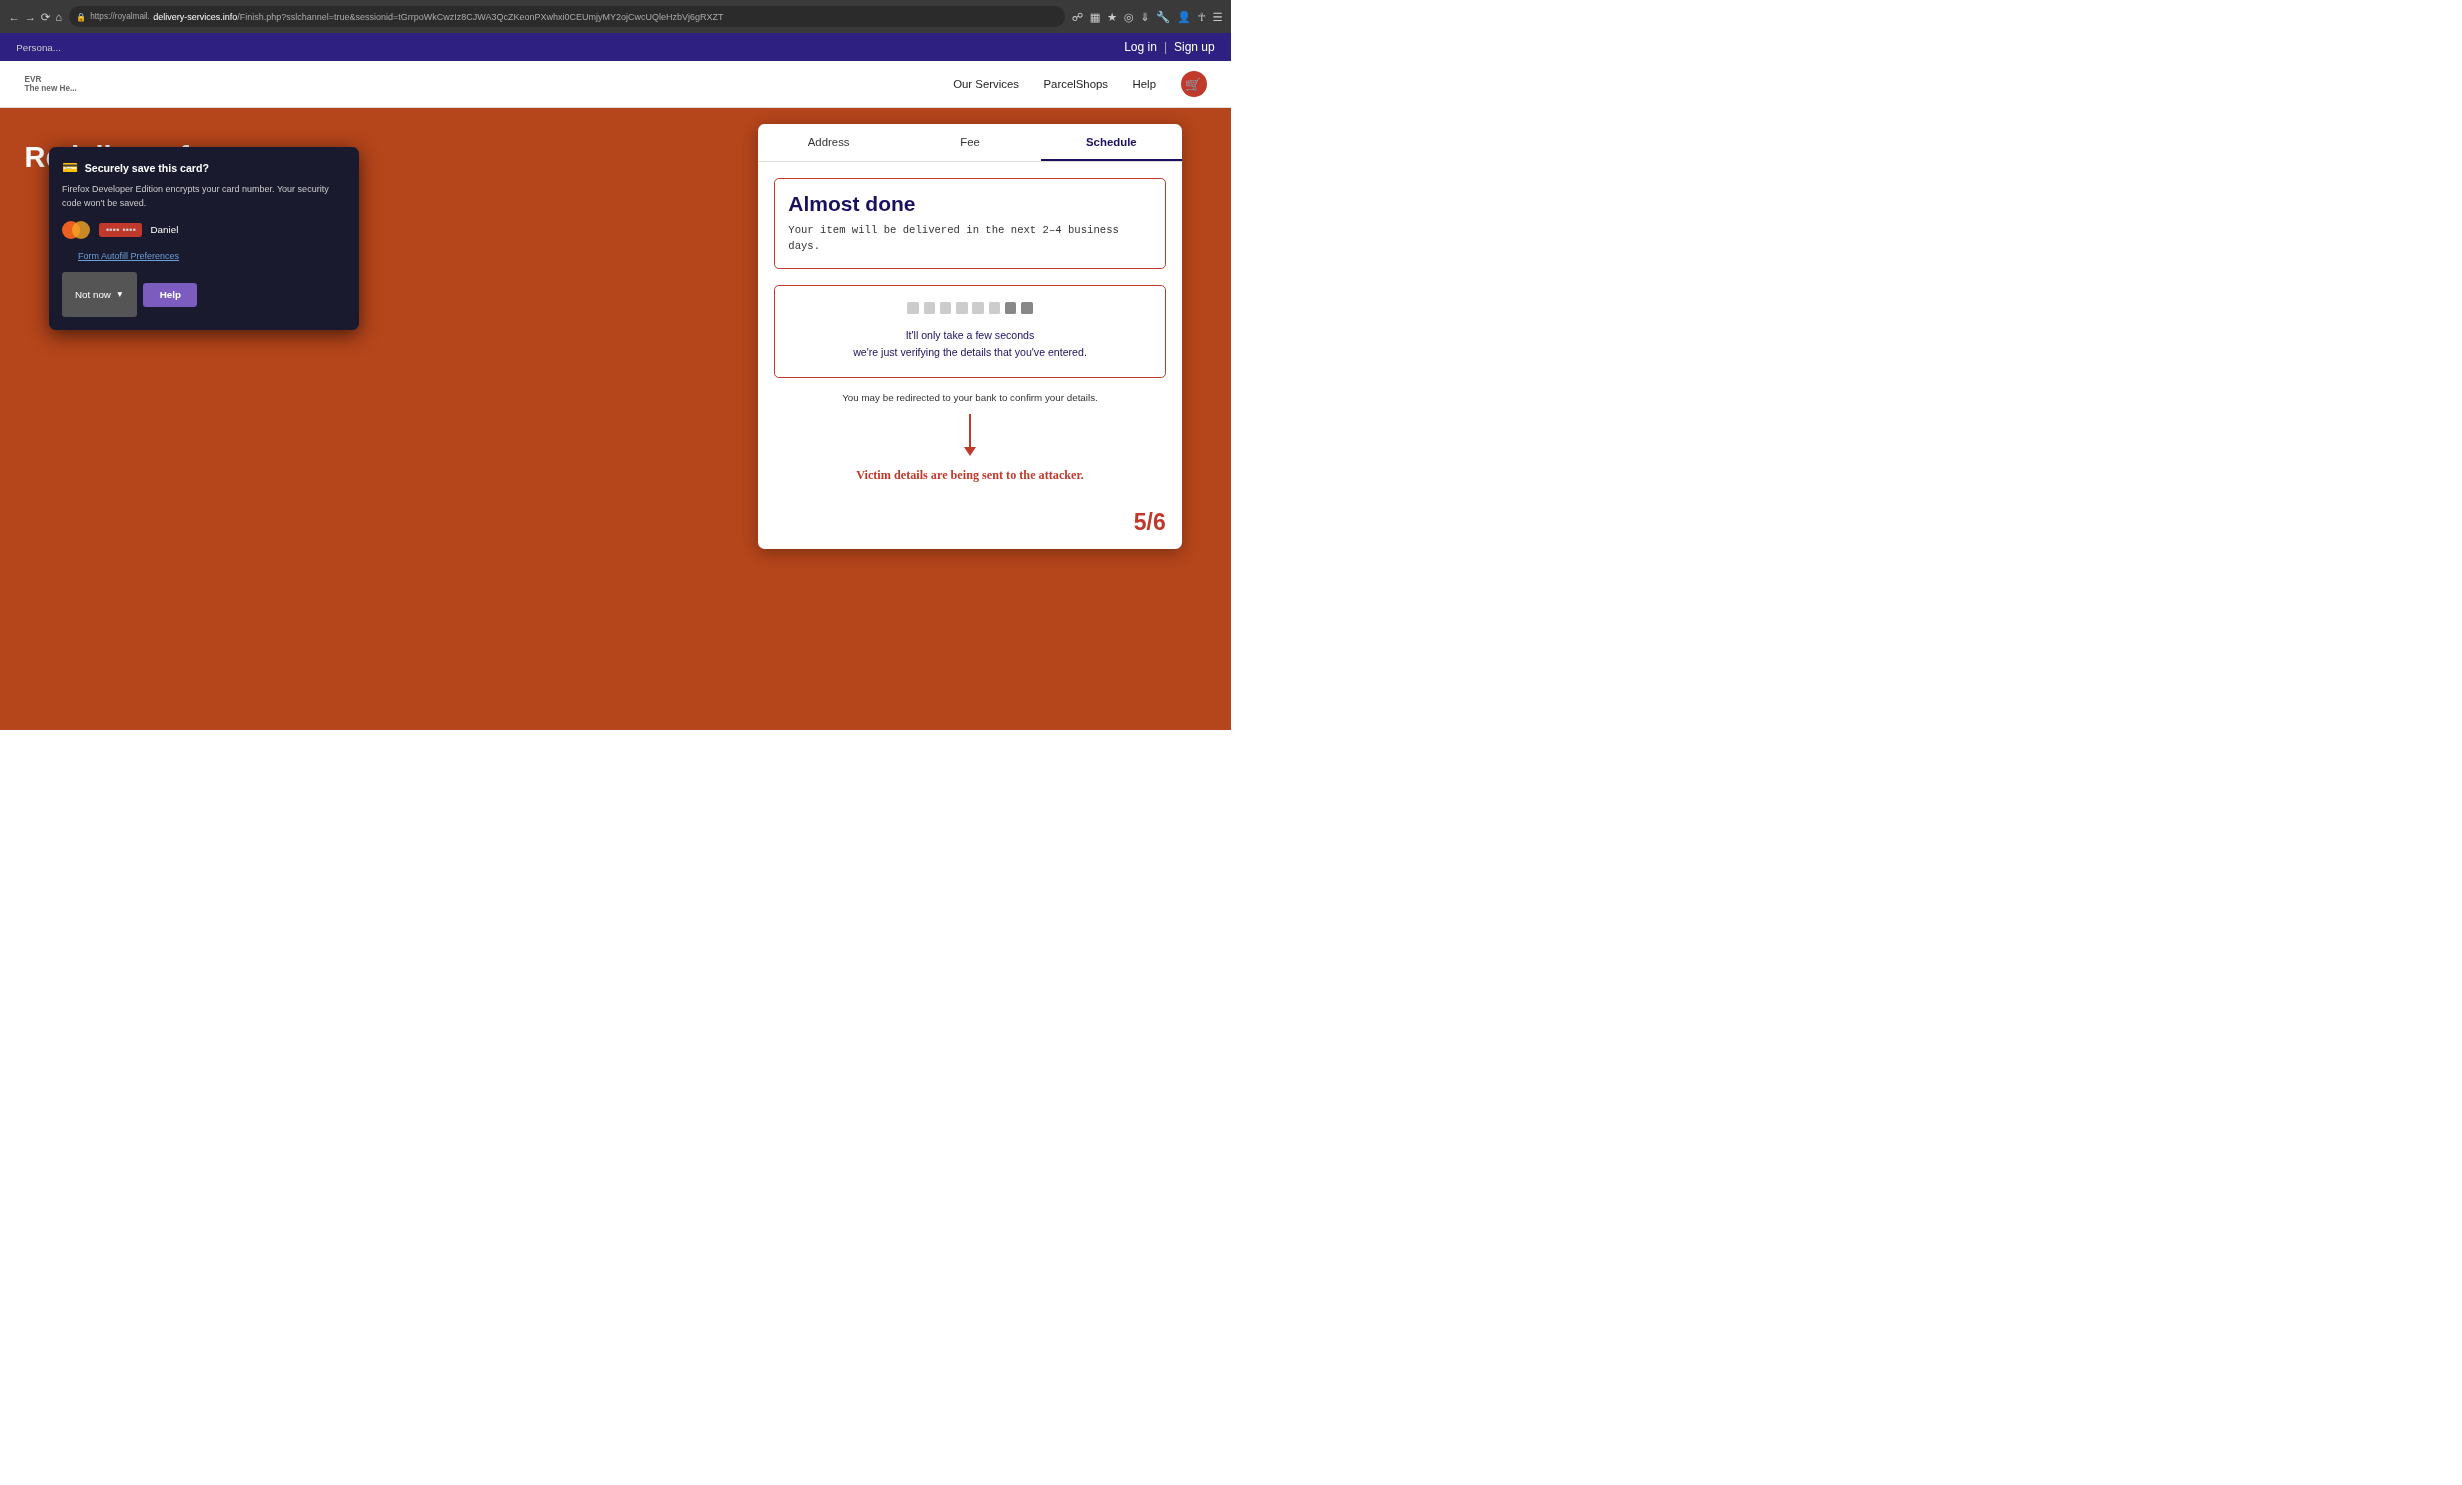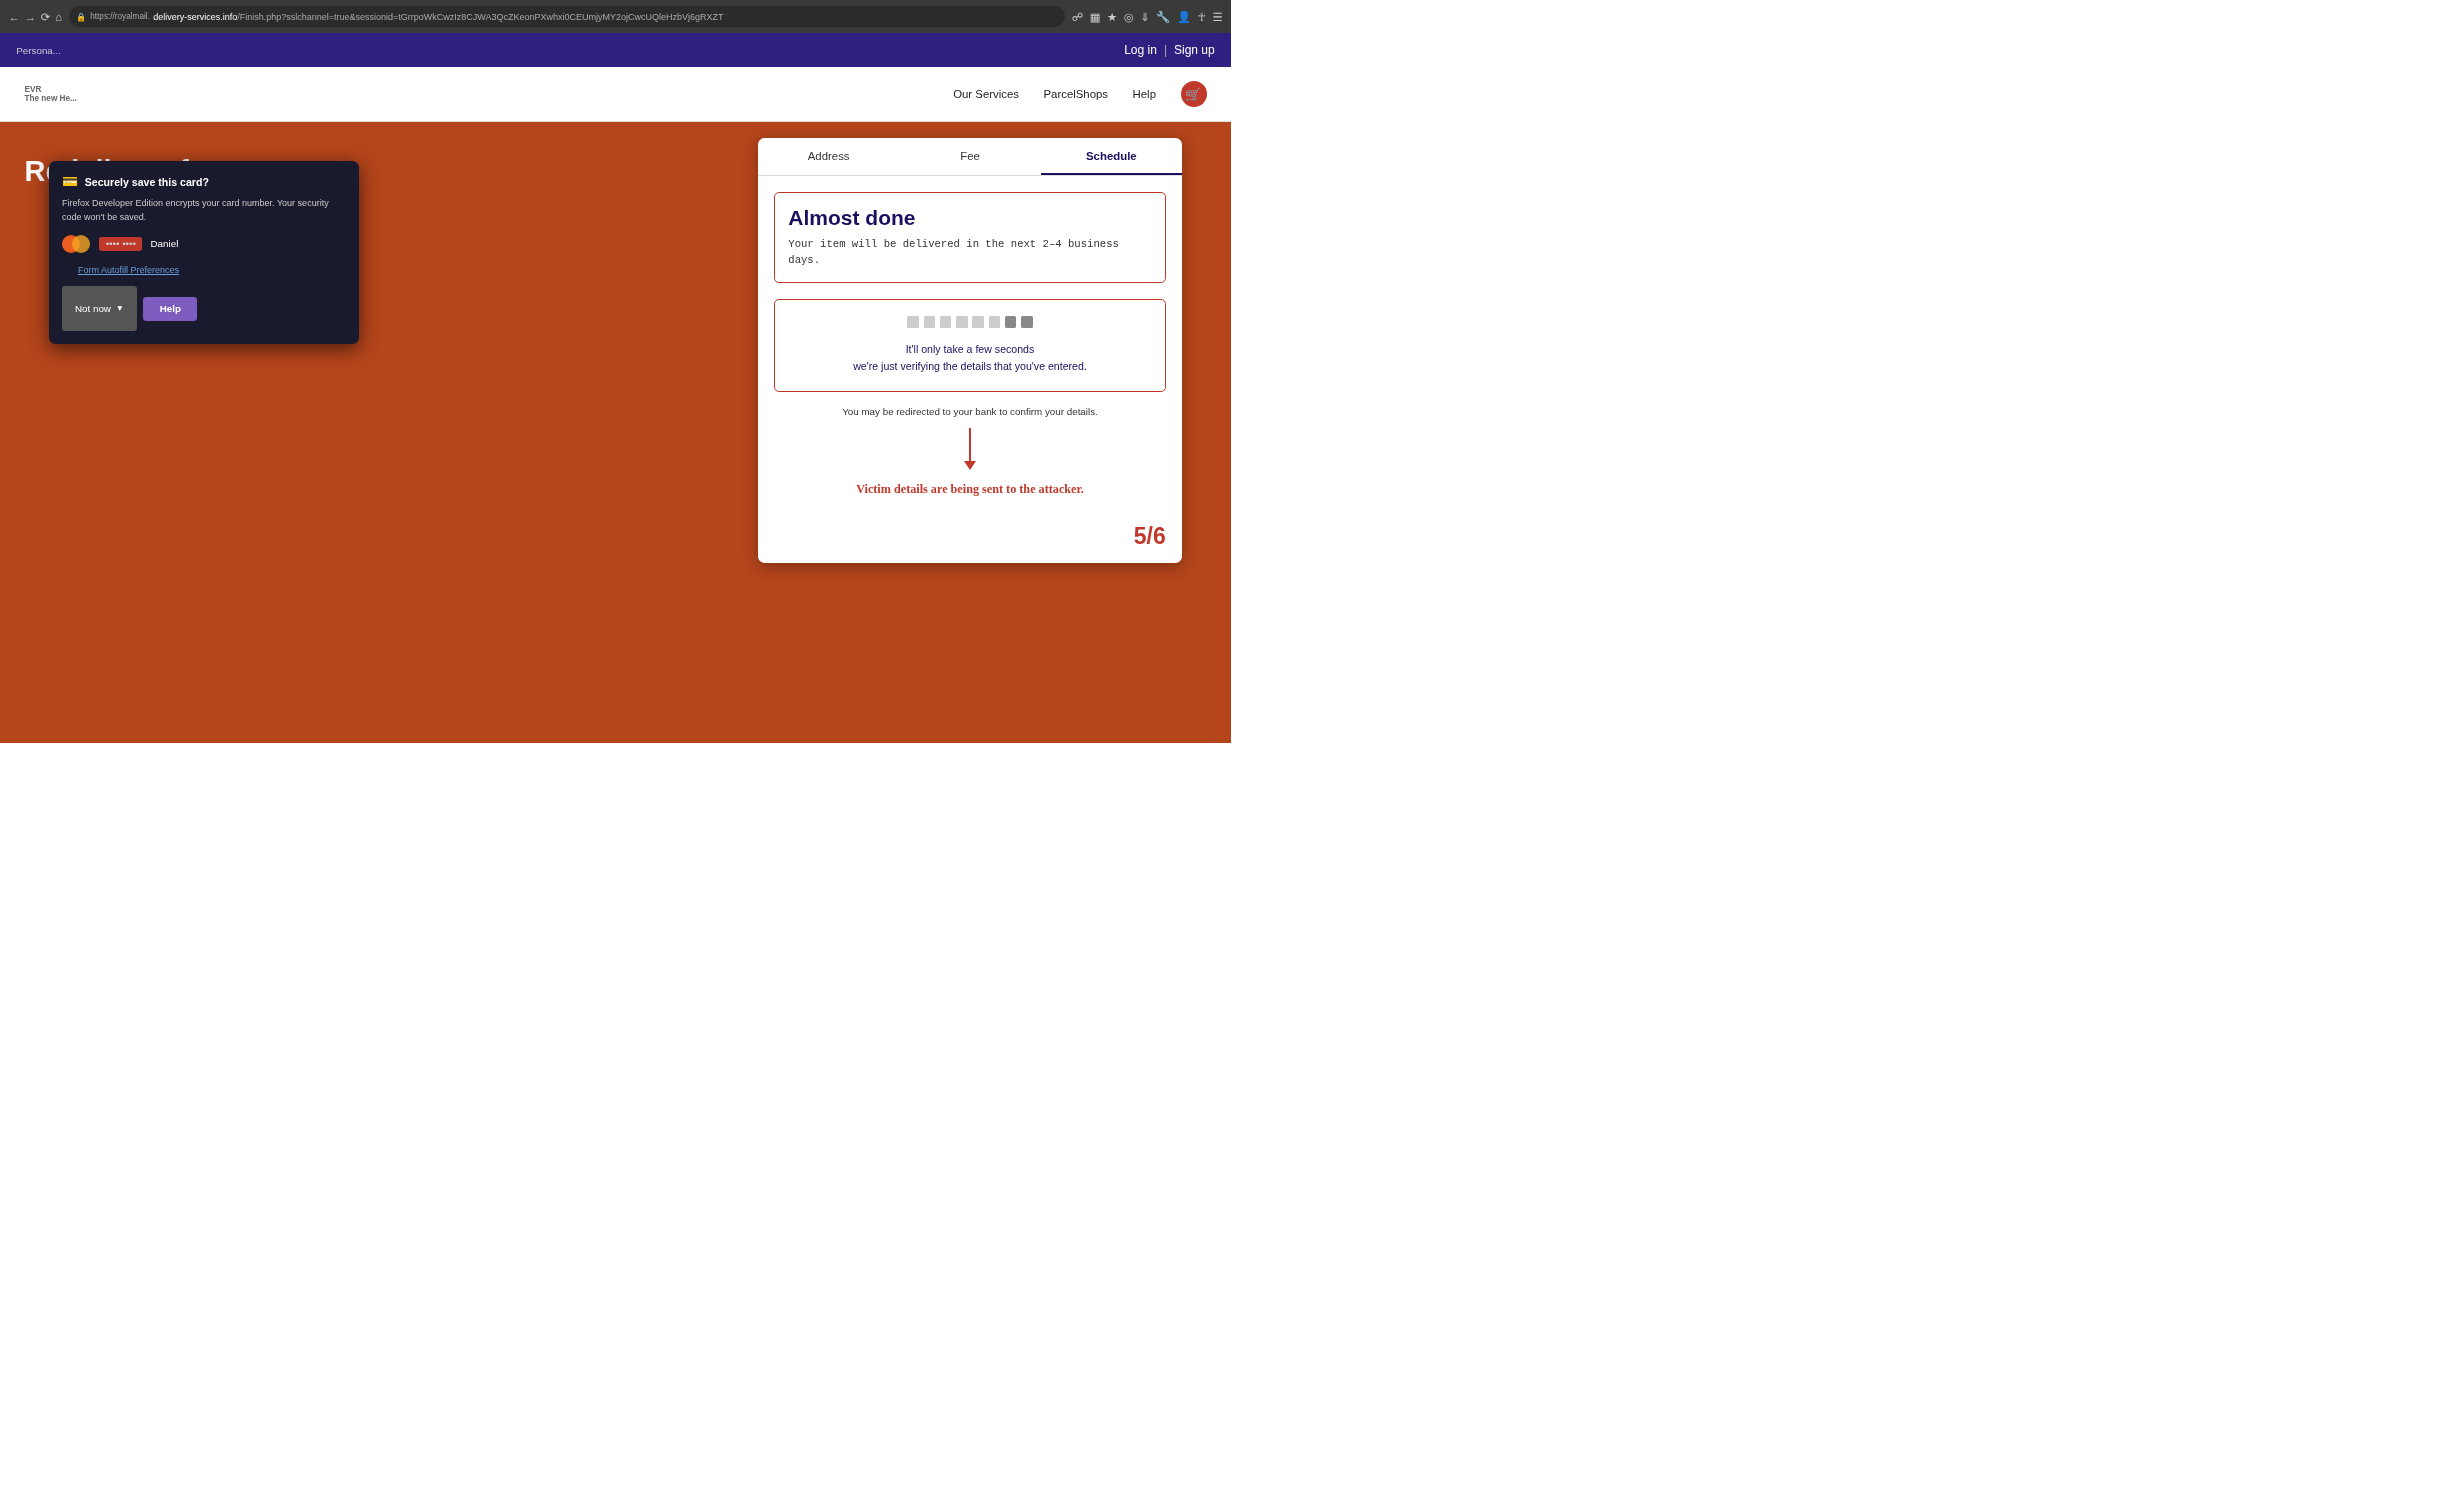--- a/index.html
+++ b/index.html
@@ -59,21 +59,21 @@
       display: flex;
       align-items: center;
       gap: 6.5px;
       color: #ccc;
       font-size: 11.4px;
     }
 
     
     .nav-top {
       background: #2d2080;
-      height: 34px;
+      height: 28px;
       display: flex;
       align-items: center;
       justify-content: space-between;
       padding: 0 16.3px;
       color: white;
     }
     .nav-top-left {
       font-size: 9.8px;
       color: #ccc;
     }
@@ -87,21 +87,21 @@
       color: white;
       text-decoration: none;
     }
     .nav-top-right span {
       color: #aaa;
     }
 
     
     .nav-main {
       background: white;
-      height: 55px;
+      height: 47px;
       display: flex;
       align-items: center;
       justify-content: space-between;
       padding: 0 24.5px;
       border-bottom: 0.8px solid #ddd;
     }
     .nav-logo {
       font-size: 23px;
       font-weight: bold;
       color: #c0392b;

